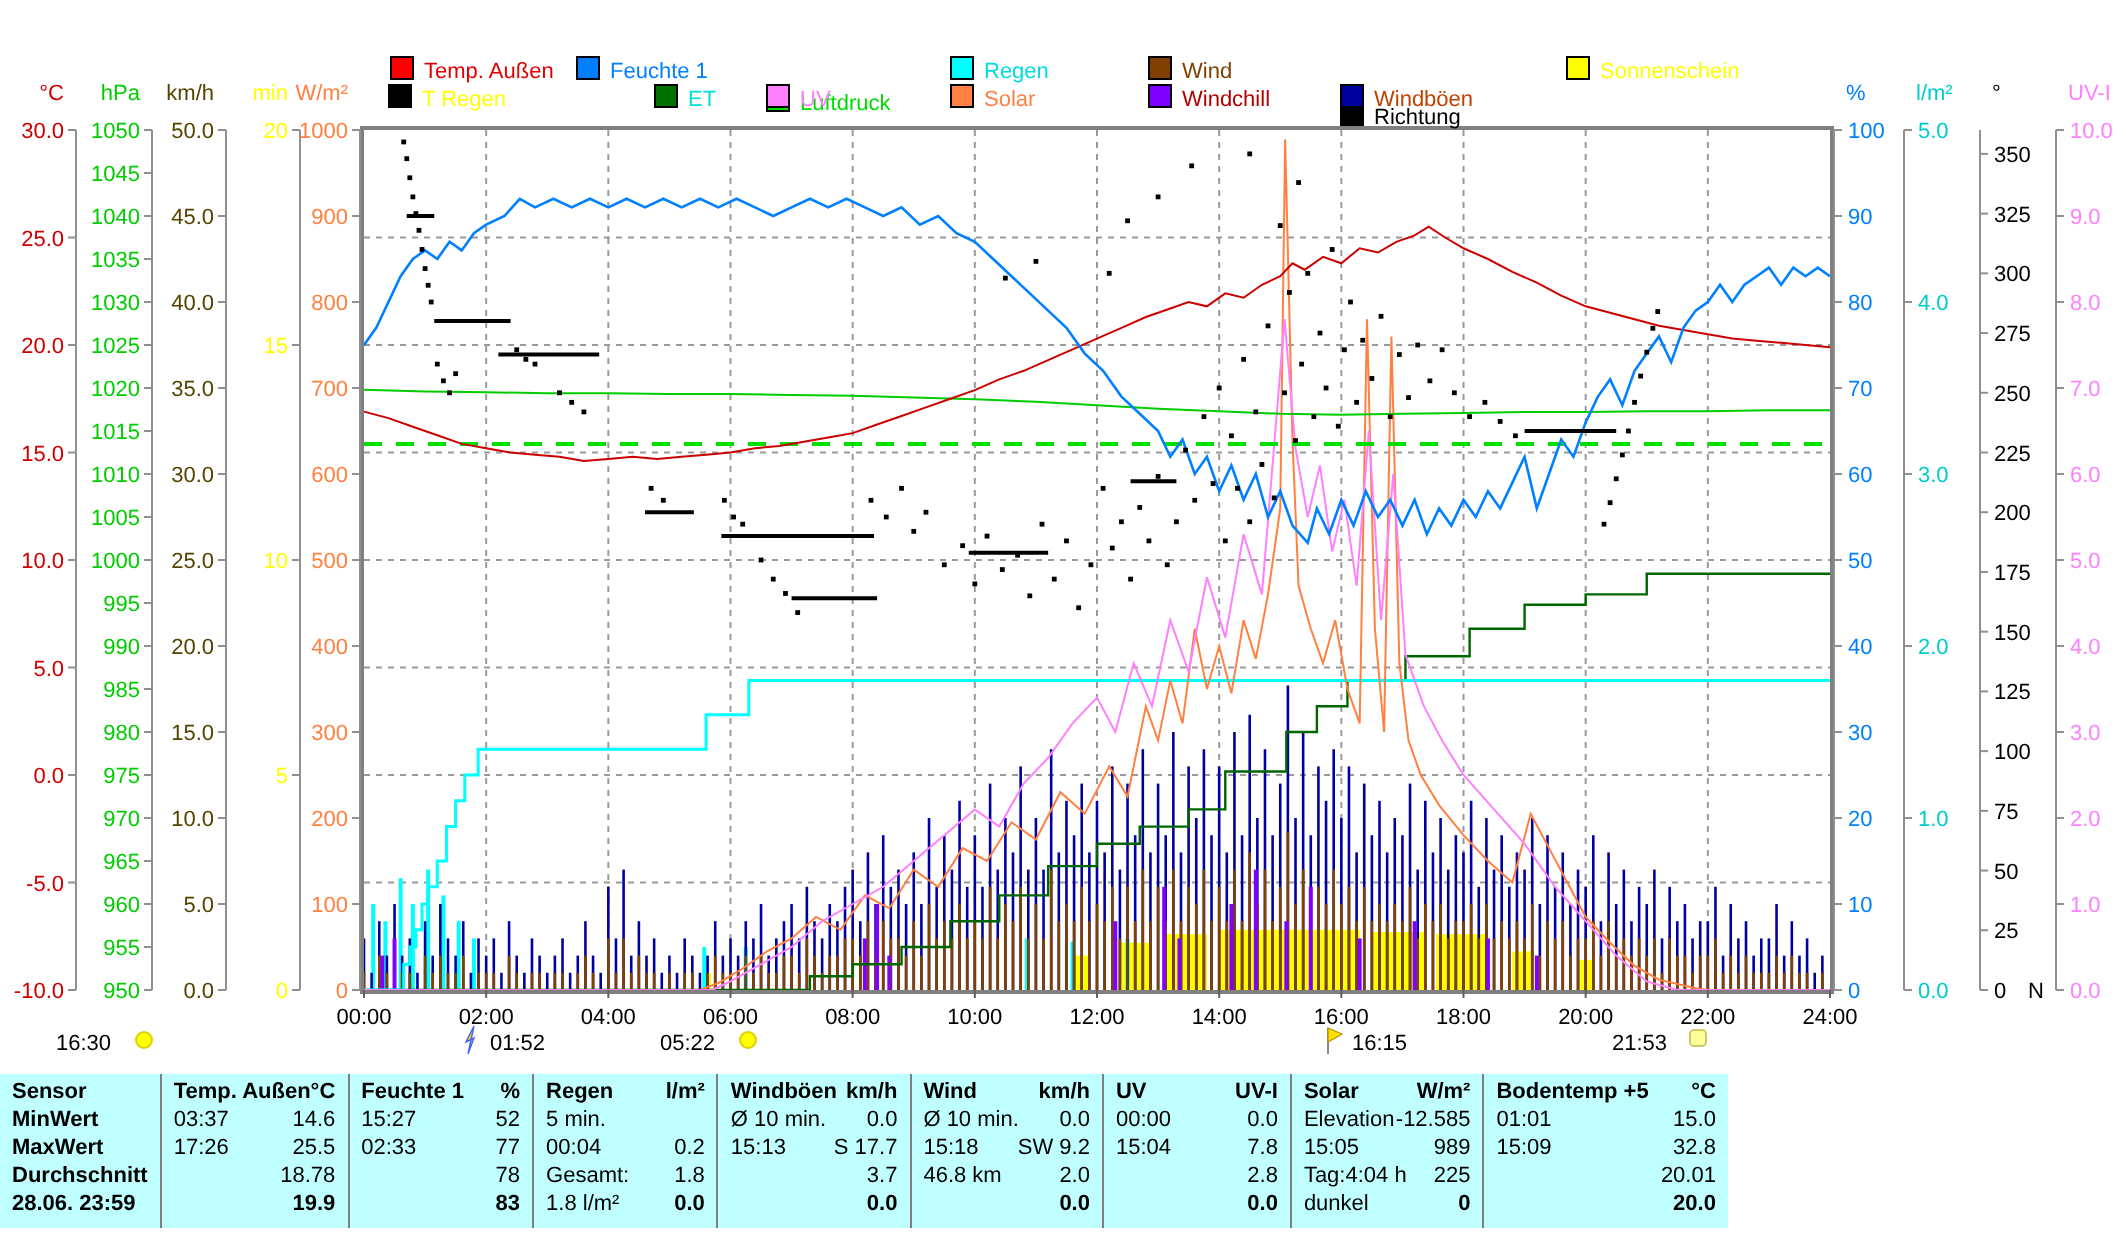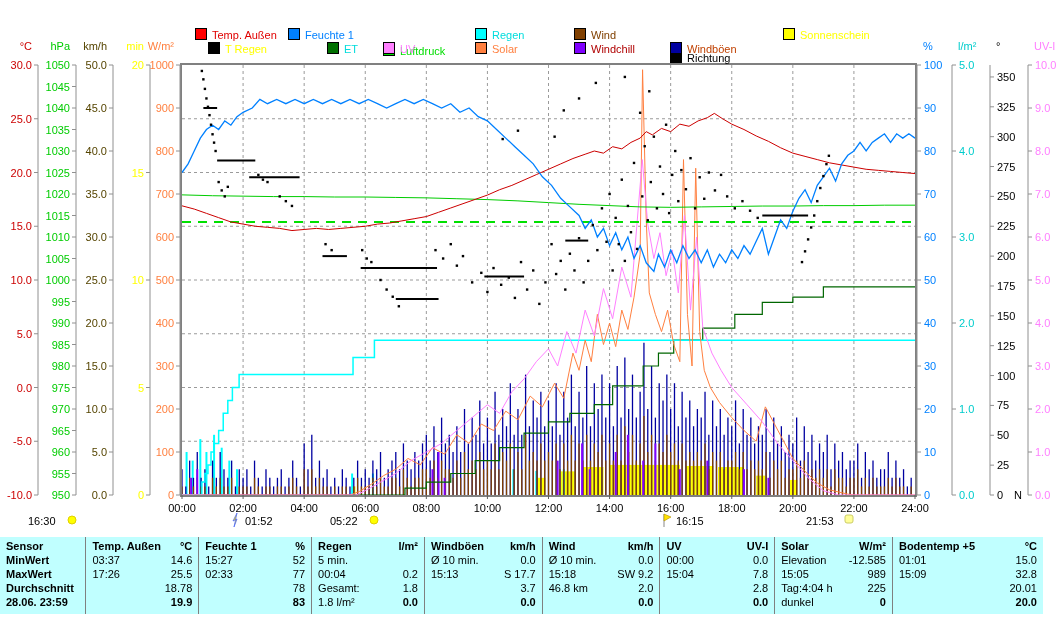--- a/index.html
+++ b/index.html
@@ -3,21 +3,21 @@
 <meta charset="utf-8">
 <style>
   html,body{margin:0;padding:0;background:#ffffff;}
   body{width:1063px;height:621px;overflow:hidden;font-family:"Liberation Sans",sans-serif;}
   .screen{position:relative;width:1063px;height:621px;background:#fff;}
   .title{position:absolute;top:6px;left:0;width:100%;text-align:center;font-size:14px;color:#000;}
   #chart-svg{position:absolute;top:0;left:0;}
   #legend{position:absolute;top:0;left:0;width:100%;height:60px;}
   .leg-item{position:absolute;height:12px;font-size:11px;white-space:nowrap;}
   .leg-box{display:inline-block;width:10px;height:10px;border:1px solid #000;vertical-align:-1px;margin-right:5px;}
-  #table{position:absolute;top:537px;left:0;width:1043px;height:77px;background:#c0ffff;display:flex;font-size:11px;color:#000;}
+  #table{position:absolute;top:537px;left:0;width:864px;height:77px;background:#c0ffff;display:flex;font-size:11px;color:#000;}
   .tcol{box-sizing:border-box;padding:2px 6px 0 6px;border-right:1px solid #808080;}
   .tcol:last-child{border-right:none;}
   .trow{height:14px;line-height:14px;display:flex;justify-content:space-between;white-space:nowrap;}
   .b{font-weight:bold;}
   text{font-family:"Liberation Sans",sans-serif;}
 </style>
 </head>
 <body>
 
 <div class="screen">
@@ -898,21 +898,21 @@
       </g>
     </svg>
   <div id="legend">
       <div class="leg-item" style="left: 195px; top: 28px;"><span class="leg-box" style="background: rgb(255, 0, 0);"></span><span style="color: rgb(224, 0, 0);">Temp. Außen</span></div>
       <div class="leg-item" style="left: 288px; top: 28px;"><span class="leg-box" style="background: rgb(0, 128, 255);"></span><span style="color: rgb(0, 128, 255);">Feuchte 1</span></div>
       <div class="leg-item" style="left: 383px; top: 44px;"><span class="leg-box" style="background: rgb(0, 224, 0);"></span><span style="color: rgb(0, 221, 0);">Luftdruck</span></div>
       <div class="leg-item" style="left: 475px; top: 28px;"><span class="leg-box" style="background: rgb(0, 255, 255);"></span><span style="color: rgb(0, 221, 221);">Regen</span></div>
       <div class="leg-item" style="left: 574px; top: 28px;"><span class="leg-box" style="background: rgb(128, 64, 0);"></span><span style="color: rgb(128, 64, 0);">Wind</span></div>
       <div class="leg-item" style="left: 670px; top: 28px; margin-top: 23px;"><span class="leg-box" style="background: rgb(0, 0, 0);"></span><span style="color: rgb(0, 0, 0);">Richtung</span></div>
       <div class="leg-item" style="left: 764px; top: 28px; padding-left: 19px;"><span class="leg-box" style="background: rgb(255, 255, 0);"></span><span style="color: rgb(255, 255, 0);">Sonnenschein</span></div>
-      <div class="leg-item" style="left: 208px; top: 42px;"><span class="leg-box" style="background: rgb(0, 0, 0);"></span><span style="color: rgb(255, 255, 0);">T Regen</span></div>
+      <div class="leg-item" style="left: 194px; top: 42px;"><span class="leg-box" style="background: rgb(0, 0, 0);"></span><span style="color: rgb(255, 255, 0);">T Regen</span></div>
       <div class="leg-item" style="left: 288px; top: 42px; margin-left: 39px;"><span class="leg-box" style="background: rgb(0, 112, 0);"></span><span style="color: rgb(0, 221, 221);">ET</span></div>
       <div class="leg-item" style="left: 383px; top: 42px;"><span class="leg-box" style="background: rgb(255, 128, 255);"></span><span style="color: rgb(255, 128, 255);">UV</span></div>
       <div class="leg-item" style="left: 475px; top: 42px;"><span class="leg-box" style="background: rgb(255, 128, 64);"></span><span style="color: rgb(255, 128, 64);">Solar</span></div>
       <div class="leg-item" style="left: 574px; top: 42px;"><span class="leg-box" style="background: rgb(128, 0, 255);"></span><span style="color: rgb(176, 0, 0);">Windchill</span></div>
       <div class="leg-item" style="left: 670px; top: 42px;"><span class="leg-box" style="background: rgb(0, 0, 160);"></span><span style="color: rgb(192, 64, 0);">Windböen</span></div>
     </div>
   <div id="table" style="background: rgb(192, 255, 255);">
       <div class="tcol" style="width: 88px;">
         <div class="trow">
           <span class="b">Sensor</span>

